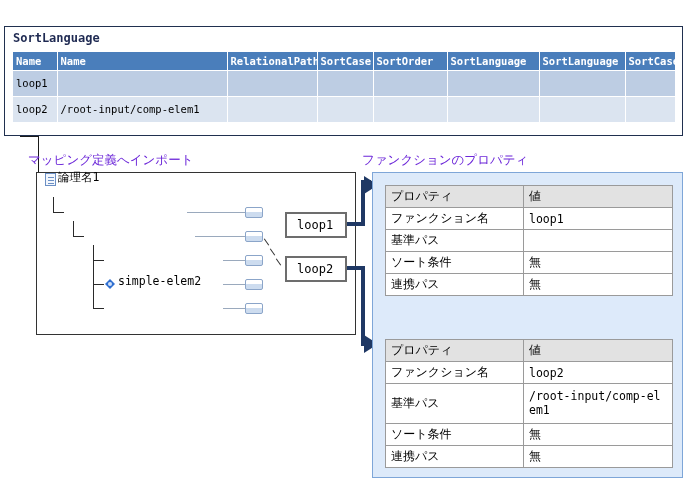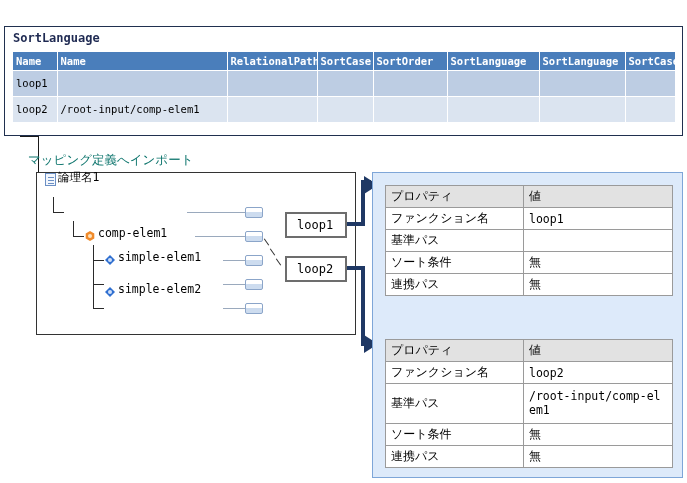--- a/index.html
+++ b/index.html
@@ -46,21 +46,21 @@
   #loop-table td {
     font-size:10.5px; padding:2px 3px; height:26px;
     border-right:1px solid #ffffff; border-bottom:1px solid #ffffff;
     color:#000; white-space:nowrap; overflow:hidden;
   }
   #loop-table td:last-child { border-right:none; }
   #loop-table tr.r-odd td { background:#bdcde3; }
   #loop-table tr.r-even td { background:#dbe4f0; }
 
   
-  .caption { position:absolute; font-size:12.5px; color:#0f766e; white-space:nowrap; }
+  .caption { position:absolute; font-size:12.5px; color:#6d28d9; white-space:nowrap; }
   #cap-left  { left:28px;  top:152px; }
   #cap-right { left:362px; top:152px; }
 
   
   #tree-box {
     position:absolute; left:36px; top:172px; width:320px; height:163px;
     border:1px solid #333; background:#fff;
   }
   .tree-row { position:absolute; height:17px; white-space:nowrap;
     font-family:"DejaVu Sans Mono","Liberation Mono",monospace; font-size:11.5px; }
@@ -219,53 +219,48 @@
     </table>
   </div>
 
   <div class="thin" style="left:38px; top:136px; width:1px; height:131px;"></div>
   <div class="thin" style="left:20px; top:136px; width:19px; height:1px;"></div>
   <div class="thin" style="left:20px; top:136px; width:1px; height:0px;"></div>
   <div class="thin" style="left:38px; top:266px; width:14px; height:2px;"></div>
   <div class="thin-arrow" style="left:52px; top:261px;"></div>
 
   <div class="caption" id="cap-left">マッピング定義へインポート</div>
+  <div class="caption" id="cap-right">ファンクションのプロパティ</div>
 
   <div id="tree-box">
 
     <div class="tree-row" style="left:8px; top:0;">
       <span class="doc-icon"></span><span class="tree-label node-text">論理名1</span>
     </div>
 
     <div class="tv" style="left:16px; top:24px; height:16px;"></div>
     <div class="th" style="left:16px; top:39px; width:11px;"></div>
 
     <div class="stub-line" style="left:150px; top:39px; width:60px;"></div>
     <div class="stub" style="left:208px; top:34px;"></div>
 
     <div class="tv" style="left:36px; top:48px; height:16px;"></div>
     <div class="th" style="left:36px; top:63px; width:11px;"></div>
 
-    <div class="tree-row" style="left:48px; top:56px;">
-      <span class="hex-icon"></span><span class="tree-label node-text">comp-elem1</span>
-    </div>
     <div class="stub-line" style="left:158px; top:63px; width:52px;"></div>
     <div class="stub" style="left:208px; top:58px;"></div>
 
     <div class="tv" style="left:56px; top:72px; height:56px;"></div>
 
     <div class="th" style="left:56px; top:87px; width:11px;"></div>
-    <div class="tree-row" style="left:68px; top:80px;">
-      <span class="dia-icon"></span><span class="tree-label node-text">simple-elem1</span>
-    </div>
     <div class="stub-line" style="left:186px; top:87px; width:24px;"></div>
     <div class="stub" style="left:208px; top:82px;"></div>
 
     <div class="th" style="left:56px; top:111px; width:11px;"></div>
-    <div class="tree-row" style="left:68px; top:104px;margin-top:8px;">
+    <div class="tree-row" style="left:68px; top:104px;">
       <span class="dia-icon"></span><span class="tree-label node-text">simple-elem2</span>
     </div>
     <div class="stub-line" style="left:186px; top:111px; width:24px;"></div>
     <div class="stub" style="left:208px; top:106px;"></div>
 
     <div class="th" style="left:56px; top:135px; width:11px;"></div>
     <div class="tv" style="left:56px; top:128px; height:8px;"></div>
     <div class="stub-line" style="left:186px; top:135px; width:24px;"></div>
     <div class="stub" style="left:208px; top:130px;"></div>
 

